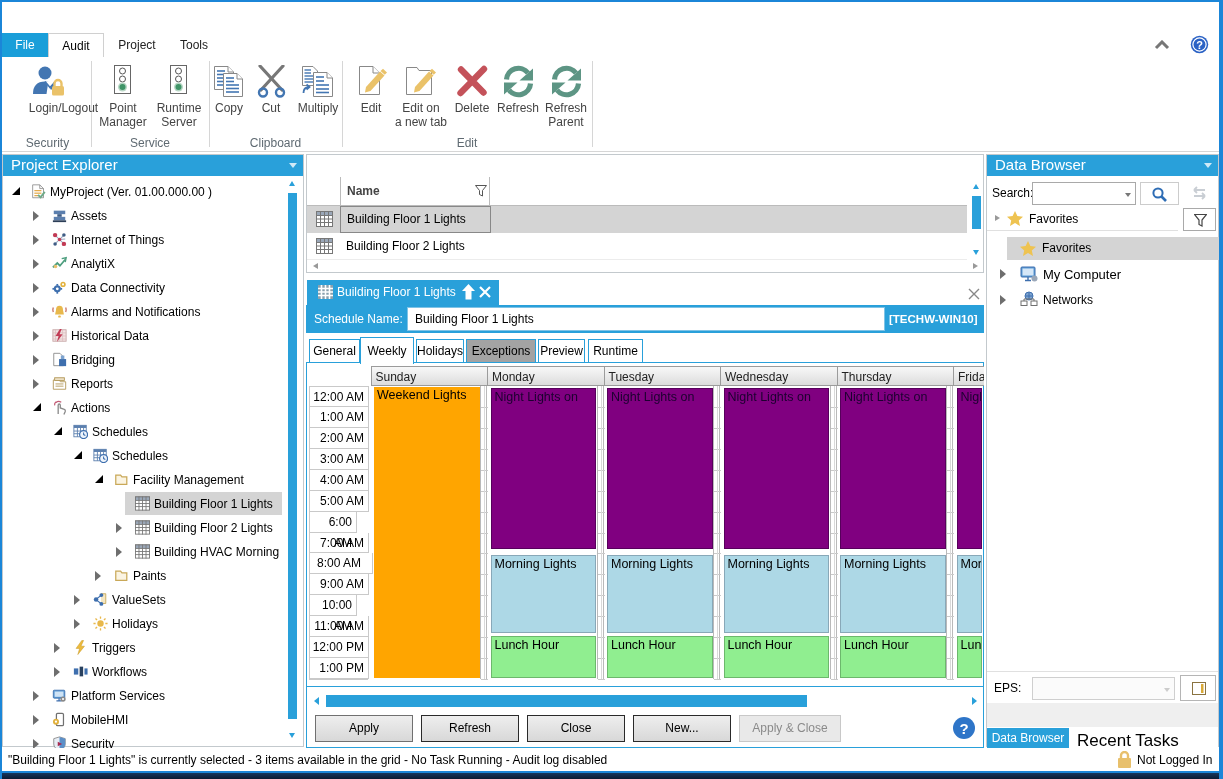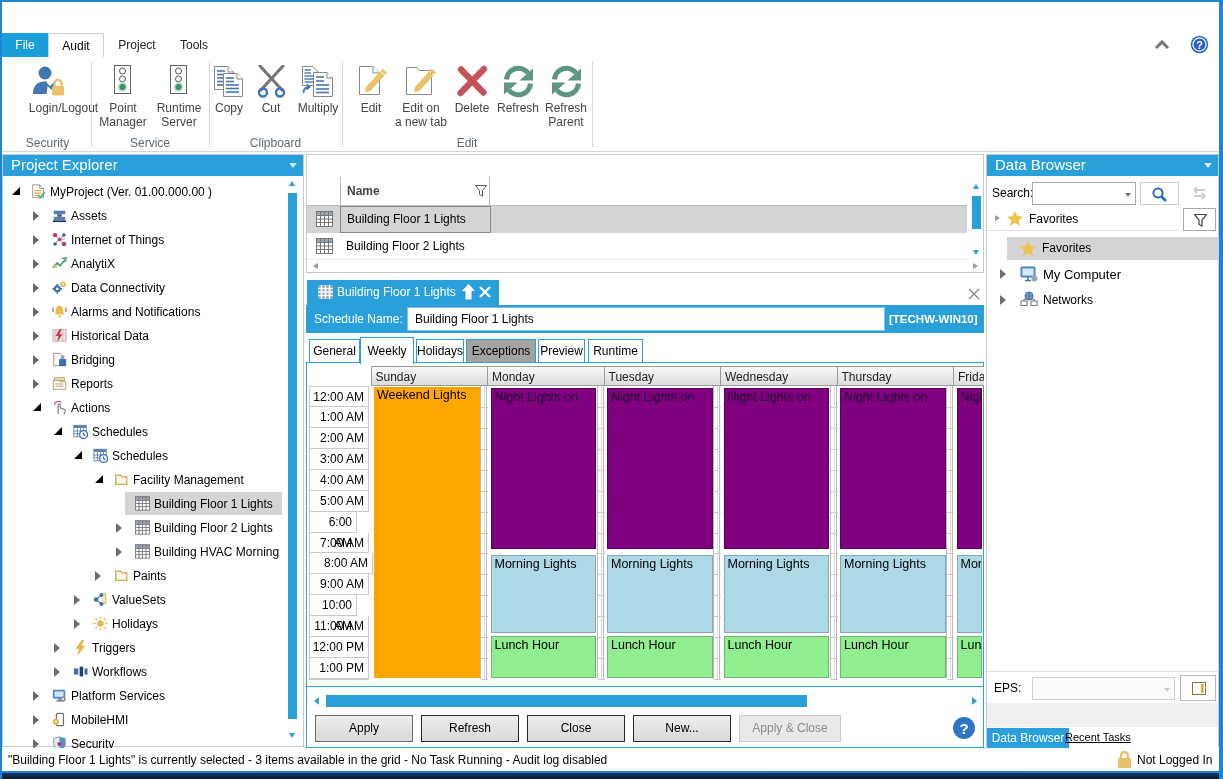--- a/index.html
+++ b/index.html
@@ -525,21 +525,21 @@
         <div class="abs" style="left:530.5px;top:28.5px;width:116.5px;height:20.5px;background:linear-gradient(#f8f8f8,#dcdcdc);border:1px solid #9b9b9b;border-right:none;overflow:hidden;font-size:12px;color:#222;line-height:20px;padding-left:4px;">Thursday</div>
         <div class="abs" style="left:647px;top:28.5px;width:31px;height:20.5px;background:linear-gradient(#f8f8f8,#dcdcdc);border:1px solid #9b9b9b;border-right:none;border-right:none;overflow:hidden;font-size:12px;color:#222;line-height:20px;padding-left:4px;">Friday</div>
         <div class="abs" style="left:3px;top:49px;width:60px;height:20.93px;border:1px solid #c9c9c9;border-top:1px solid #c9c9c9;font-size:12px;text-align:right;line-height:20.93px;padding-right:4px;">12:00 AM</div>
         <div class="abs" style="left:3px;top:69.93px;width:60px;height:20.93px;border:1px solid #c9c9c9;border-top:none;font-size:12px;text-align:right;line-height:20.93px;padding-right:4px;">1:00 AM</div>
         <div class="abs" style="left:3px;top:90.86px;width:60px;height:20.93px;border:1px solid #c9c9c9;border-top:none;font-size:12px;text-align:right;line-height:20.93px;padding-right:4px;">2:00 AM</div>
         <div class="abs" style="left:3px;top:111.78999999999999px;width:60px;height:20.93px;border:1px solid #c9c9c9;border-top:none;font-size:12px;text-align:right;line-height:20.93px;padding-right:4px;">3:00 AM</div>
         <div class="abs" style="left:3px;top:132.72px;width:60px;height:20.93px;border:1px solid #c9c9c9;border-top:none;font-size:12px;text-align:right;line-height:20.93px;padding-right:4px;">4:00 AM</div>
         <div class="abs" style="left:3px;top:153.65px;width:60px;height:20.93px;border:1px solid #c9c9c9;border-top:none;font-size:12px;text-align:right;line-height:20.93px;padding-right:4px;">5:00 AM</div>
         <div class="abs" style="left:3px;top:174.57999999999998px;width:48px;height:20.93px;border:1px solid #c9c9c9;border-top:none;font-size:12px;text-align:right;line-height:20.93px;padding-right:4px;">6:00 AM</div>
         <div class="abs" style="left:3px;top:195.51px;width:60px;height:20.93px;border:1px solid #c9c9c9;border-top:none;font-size:12px;text-align:right;line-height:20.93px;padding-right:4px;">7:00 AM</div>
-        <div class="abs" style="left:3px;top:216.44px;width:64px;height:20.93px;border:1px solid #c9c9c9;border-top:none;font-size:12px;text-align:right;line-height:20.93px;padding-right:4px;">8:00 AM</div>
+        <div class="abs" style="left:3px;top:216.44px;width:64px;height:20.93px;border:1px solid #c9c9c9;border-top:none;font-size:12px;text-align:right;line-height:20.93px;padding-right:11px;">8:00 AM</div>
         <div class="abs" style="left:3px;top:237.37px;width:60px;height:20.93px;border:1px solid #c9c9c9;border-top:none;font-size:12px;text-align:right;line-height:20.93px;padding-right:4px;">9:00 AM</div>
         <div class="abs" style="left:3px;top:258.3px;width:48px;height:20.93px;border:1px solid #c9c9c9;border-top:none;font-size:12px;text-align:right;line-height:20.93px;padding-right:4px;">10:00 AM</div>
         <div class="abs" style="left:3px;top:279.23px;width:60px;height:20.93px;border:1px solid #c9c9c9;border-top:none;font-size:12px;text-align:right;line-height:20.93px;padding-right:4px;">11:00 AM</div>
         <div class="abs" style="left:3px;top:300.15999999999997px;width:60px;height:20.93px;border:1px solid #c9c9c9;border-top:none;font-size:12px;text-align:right;line-height:20.93px;padding-right:4px;">12:00 PM</div>
         <div class="abs" style="left:3px;top:321.09px;width:60px;height:20.93px;border:1px solid #c9c9c9;border-top:none;font-size:12px;text-align:right;line-height:20.93px;padding-right:4px;">1:00 PM</div>
         <div class="abs" style="left:3px;top:342.02px;width:59px;height:-0.01999999999998181px;border:1px solid #c9c9c9;border-top:none;"></div>
         <div class="abs" style="left:174px;top:49px;width:7px;height:293px;border-left:1px solid #b9b9b9;border-right:1px solid #b9b9b9;">
           <div class="abs" style="left:0;top:20.93px;width:7px;height:1px;background:#c9c9c9;"></div>
           <div class="abs" style="left:0;top:41.86px;width:7px;height:1px;background:#c9c9c9;"></div>
           <div class="abs" style="left:0;top:62.79px;width:7px;height:1px;background:#c9c9c9;"></div>
@@ -719,21 +719,21 @@
       <div class="abs" style="left:193px;top:3px;width:36px;height:26px;border:1px solid #b5b5b5;background:#fff;">
         <svg class="abs" style="left:11px;top:6px" width="14" height="13" viewBox="0 0 14 13">
             <rect x="0.5" y="0.5" width="13" height="12" fill="#fff" stroke="#8a7340"></rect>
             <rect x="9" y="2" width="2.5" height="9" fill="#d9a937"></rect>
           </svg>
       </div>
     </div>
     <div class="abs" style="left:0;top:548px;width:231px;height:24px;background:#efefef;"></div>
     <div class="abs" style="left:0;top:573px;width:231px;height:21px;background:#fff;">
       <div class="abs" style="left:0;top:0;width:82px;height:21px;background:#29a0da;color:#fff;font-size:12px;line-height:21px;text-align:center;">Data Browser</div>
-      <div class="abs" style="left:78px;top:3px;font-size:11px;color:#000;text-decoration:underline;">Recent Tasks</div>
+      <div class="abs" style="left:90px;top:3px;font-size:17px;color:#000;">Recent Tasks</div>
     </div>
   </div>
   <div id="statusbar" class="abs" style="left:0;top:746px;width:1217px;height:25px;background:#fff;">
     <div class="abs" style="left:6px;top:5px;font-size:12px;color:#000;">"Building Floor 1 Lights" is currently selected - 3 items available in the grid - No Task Running - Audit log disabled</div>
     <svg class="abs" style="left:1115px;top:3px" width="15" height="17" viewBox="0 0 15 17">
       <rect x="1" y="7" width="13" height="10" rx="1" fill="#e8c06c"></rect>
       <path d="M4 7 V4.5 A3.5 3.5 0 0 1 11 4.5 V7" fill="none" stroke="#e8c06c" stroke-width="2.4"></path>
     </svg>
     <div class="abs" style="left:1135px;top:5px;font-size:12px;color:#000;">Not Logged In</div>
   </div>

